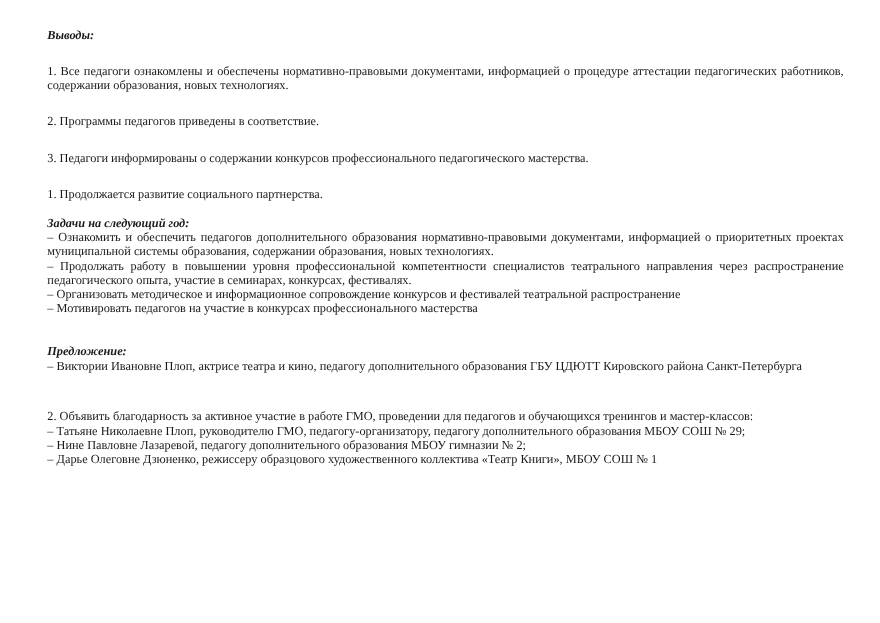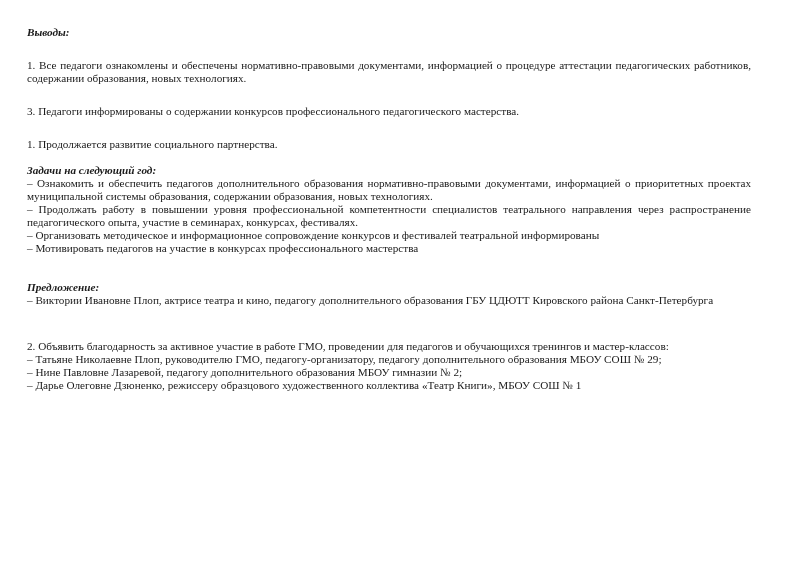--- a/index.html
+++ b/index.html
@@ -1,46 +1,47 @@
 <!DOCTYPE html>
 <html><head>
 <meta charset="utf-8">
 <style>
   html, body { margin: 0; padding: 0; background: #ffffff; }
   body { width: 800px; height: 566px; position: relative; overflow: hidden; }
   .page {
-    position: absolute; left: 27px; top: 26px; width: 724px;
+    position: absolute; left: 43px; top: 26px; width: 724px;
     font-family: "Liberation Serif", serif; font-size: 11.2px; line-height: 13px;
     color: #1a1a1a;
   }
   .heading { font-weight: bold; font-style: italic; }
   .line { text-align: justify; text-align-last: left; margin-top: 20px; }
   .gap-1 { height: 13px; }
   .gap-2 { height: 26px; }
   .dash-item { text-align: justify; }
 </style>
 </head>
 <body>
 
 <div class="page">
 
   <div>
     <div class="heading">Выводы:</div>
     <div class="line">1. Все педагоги ознакомлены и обеспечены нормативно-правовыми документами, информацией о процедуре аттестации педагогических работников, содержании образования, новых технологиях.</div>
+    <div class="line">2.  Программы педагогов приведены в соответствие.</div>
     <div class="line">3.  Педагоги информированы о содержании конкурсов профессионального педагогического мастерства.</div>
     <div class="line">1.  Продолжается развитие социального партнерства.</div>
   </div>
 
   <div class="gap-1"></div>
 
   <div>
     <div class="heading">Задачи на следующий год:</div>
     <div class="dash-item">–  Ознакомить и обеспечить педагогов дополнительного образования нормативно-правовыми документами, информацией о приоритетных проектах муниципальной системы образования, содержании образования, новых технологиях.</div>
     <div class="dash-item">–  Продолжать работу в повышении уровня профессиональной компетентности специалистов театрального направления через распространение педагогического опыта, участие в семинарах, конкурсах, фестивалях.</div>
-    <div class="dash-item">–   Организовать методическое и информационное сопровождение конкурсов и фестивалей театральной информированы</div>
+    <div class="dash-item">–   Организовать методическое и информационное сопровождение конкурсов и фестивалей театральной распространение</div>
     <div class="dash-item">–   Мотивировать педагогов на участие в конкурсах профессионального мастерства</div>
   </div>
 
   <div class="gap-2"></div>
 
   <div>
     <div class="heading">Предложение:</div>
     <div class="dash-item">–  Виктории Ивановне Плоп, актрисе театра и кино, педагогу дополнительного образования ГБУ ЦДЮТТ Кировского района Санкт-Петербурга</div>
     <div class="gap-1"></div>
     <div class="line">2. Объявить благодарность за активное участие в работе ГМО, проведении для педагогов и обучающихся тренингов и мастер-классов:</div>

